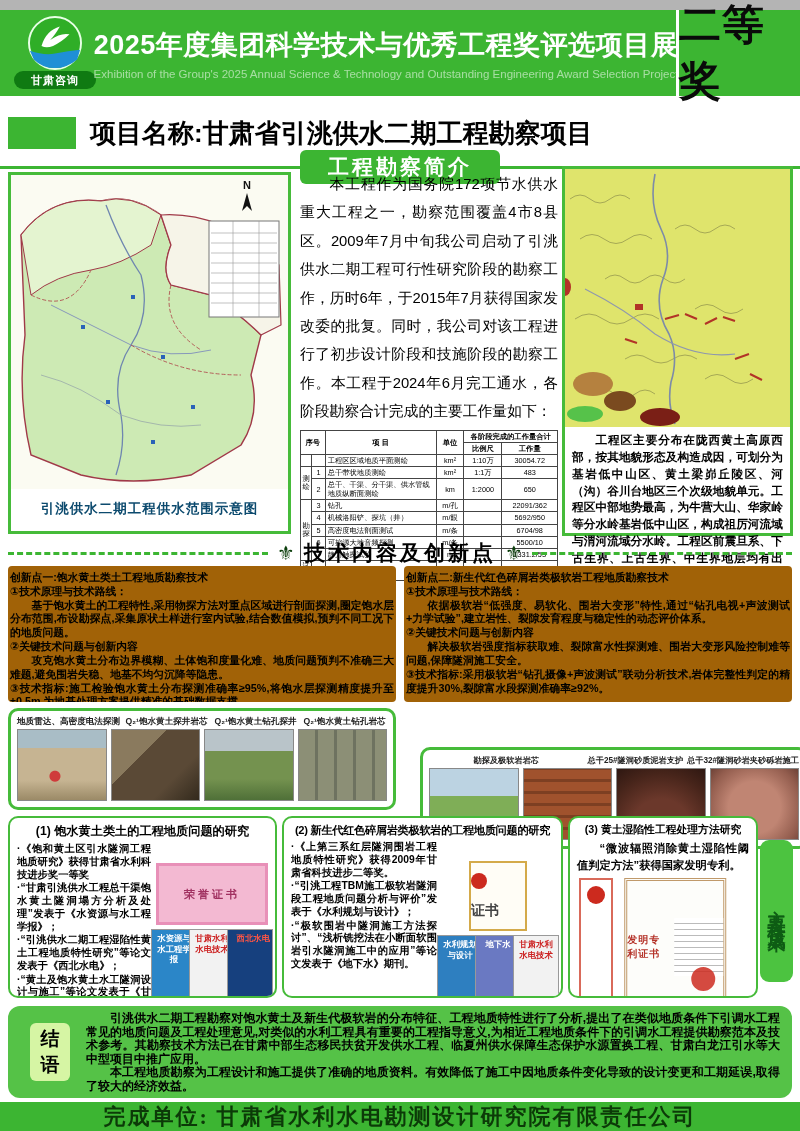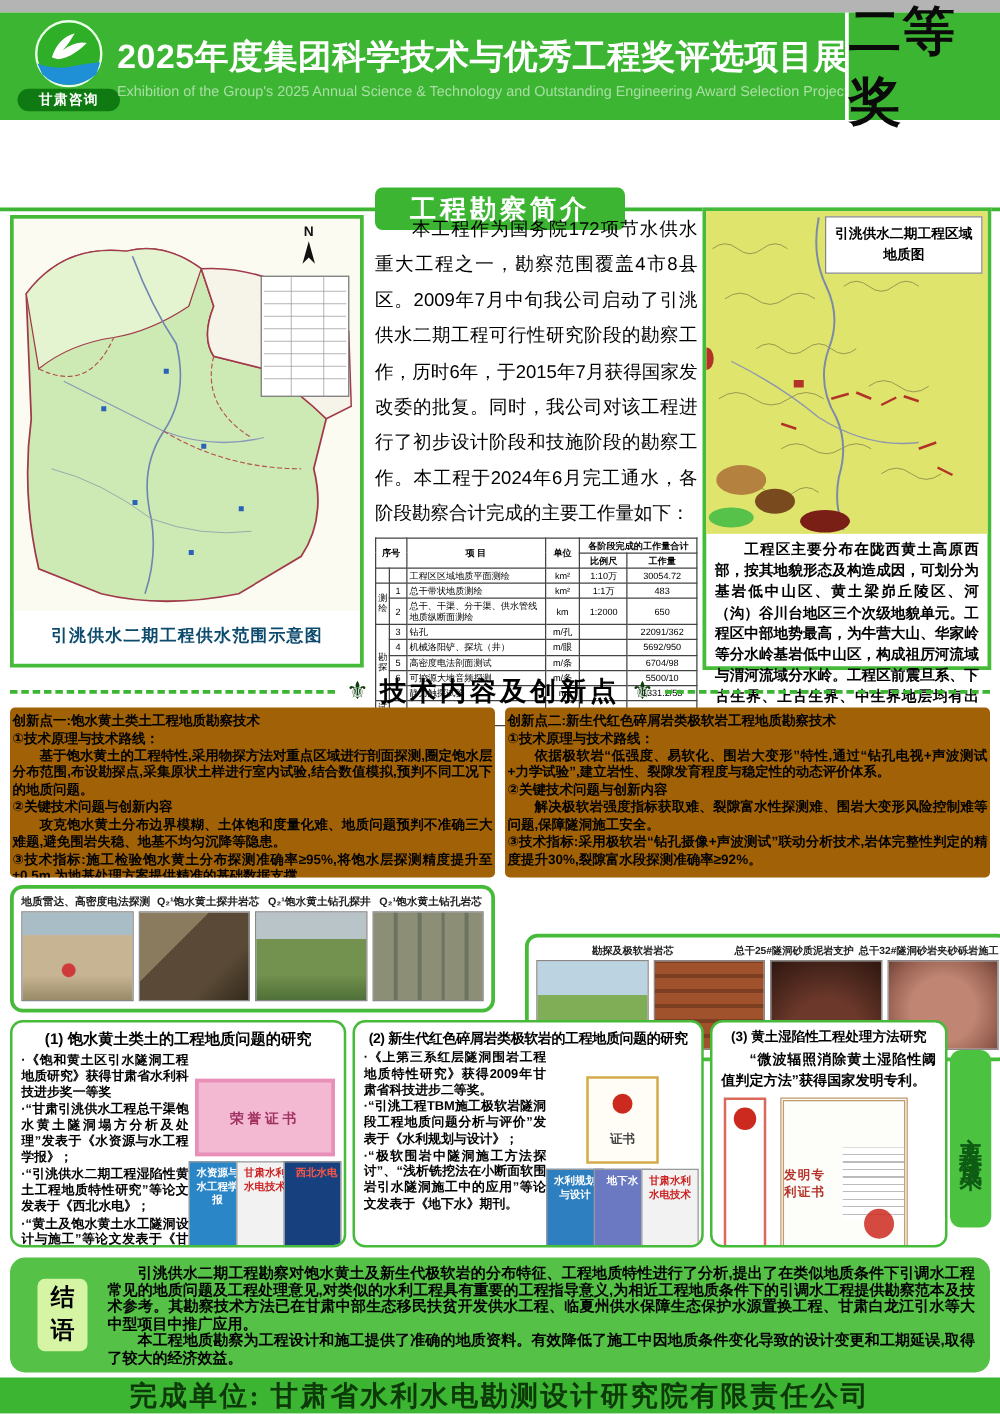--- a/index.html
+++ b/index.html
@@ -83,21 +83,21 @@
   .res-box{position:absolute;top:816px;height:182px;background:#fff;border:2.5px solid #46bb3a;border-radius:10px;box-sizing:border-box;padding:5px 7px;overflow:hidden;}
   #res1{left:8px;width:269px;} #res2{left:282px;width:281px;} #res3{left:568px;width:190px;}
   .res-title{font-size:12.2px;font-weight:bold;text-align:center;margin:0 0 3px;color:#000;white-space:nowrap;}
   #res2 .res-title{font-size:11.2px;letter-spacing:-0.3px;}
   #res3 .res-title{font-size:10.8px;}
   .res-flex{display:flex;gap:5px;}
   .res-bullets{flex:1.25;overflow:hidden;}
   .res-bullets p{margin:0 0 1px;font-size:10.3px;font-weight:bold;line-height:1.24;text-align:justify;color:#000;}
   .res-media{width:112px;display:flex;flex-direction:column;align-items:center;gap:4px;margin-top:20px;}
   .cert1{width:112px;height:62px;background:#f3b9d2;border:3px solid #e890b8;box-sizing:border-box;color:#a03060;font-size:11px;font-weight:bold;display:flex;align-items:center;justify-content:center;letter-spacing:3px;}
-  .cert2{width:58px;height:70px;background:#fffdf6;border:2px solid #d4aa4a;box-sizing:border-box;color:#444;font-size:10px;font-weight:bold;display:flex;flex-direction:column;align-items:center;justify-content:center;gap:13px;}
+  .cert2{width:58px;height:70px;background:#fffdf6;border:2px solid #d4aa4a;box-sizing:border-box;color:#444;font-size:14px;font-weight:bold;display:flex;flex-direction:column;align-items:flex-start;justify-content:center;gap:13px;}
   .cert2 .seal{width:16px;height:16px;border-radius:50%;background:#cc2a1e;}
   .covers{display:flex;padding-left:8px;}
   .cover{width:46px;height:76px;margin-left:-8px;border:1px solid #999;box-sizing:border-box;font-size:8.4px;font-weight:bold;padding:3px 2px;text-align:center;line-height:1.25;overflow:hidden;}
   .res3-text{margin:0;font-size:11.3px;font-weight:bold;line-height:1.5;text-indent:2em;text-align:justify;color:#000;}
   .patent-wrap{position:relative;height:128px;margin-top:4px;}
   .patent-cert{position:absolute;left:50%;transform:translateX(-38%);top:0;width:102px;height:124px;background:#fdfdfa;border:3px double #c0996a;box-sizing:border-box;display:flex;align-items:center;padding-top:14px;gap:4px;}
   .patent-title{font-size:10px;font-weight:bold;color:#b5342a;letter-spacing:1px;}
   .patent-lines{width:74px;height:58px;background:repeating-linear-gradient(#fff 0 5px,#bbb 5px 6px);}
   .patent-seal{position:absolute;right:8px;bottom:8px;width:24px;height:24px;border-radius:50%;background:#cc2a1e;opacity:.85;}
   .cert-partial{position:absolute;left:2px;top:0;width:34px;height:124px;background:#fff;border:2px solid #d96a5a;box-sizing:border-box;overflow:hidden;}
@@ -131,20 +131,24 @@
     </svg>
     <div class="logo-text">甘肃咨询</div>
     <div class="title-wrap">
       <div class="main-title">2025年度集团科学技术与优秀工程奖评选项目展</div>
       <div class="sub-title">Exhibition of the Group's 2025 Annual Science &amp; Technology and Outstanding Engineering Award Selection Project</div>
     </div>
     <div class="header-divider"></div>
     <div class="award">二等奖</div>
   </div>
 
+  <div class="project-row">
+    <div class="project-block"></div>
+    <div class="project-title">项目名称:甘肃省引洮供水二期工程勘察项目</div>
+  </div>
 
   <div class="section-hr">
     <div class="hr-line"></div>
     <div class="section-pill">工程勘察简介</div>
     <div class="hr-line"></div>
   </div>
 
   <div class="col1">
     <svg class="supply-map" viewBox="0 0 277 314">
       <rect width="277" height="314" fill="#fbfbf2"></rect>
@@ -302,21 +306,20 @@
           <path d="M100,150 l14,-4 M120,145 l12,5 M140,155 l12,-6 M158,148 l12,4"></path>
           <path d="M60,170 l12,4 M170,190 l14,-5 M185,205 l12,6"></path>
         </g>
         <ellipse cx="28" cy="215" rx="20" ry="12" fill="#b5813f"></ellipse>
         <ellipse cx="55" cy="232" rx="16" ry="10" fill="#7a4a1f"></ellipse>
         <ellipse cx="20" cy="245" rx="18" ry="8" fill="#56c24a"></ellipse>
         <ellipse cx="95" cy="248" rx="20" ry="9" fill="#7a1f16"></ellipse>
         <ellipse cx="63,5" cy="118" rx="6" ry="9" fill="#b23327"></ellipse>
         <rect x="70" y="135" width="8" height="6" fill="#b23327"></rect>
       </svg>
-      <div class="geo-label">引洮供水二期工程区域地质图</div>
     </div>
     <p class="geo-text">工程区主要分布在陇西黄土高原西部，按其地貌形态及构造成因，可划分为基岩低中山区、黄土梁峁丘陵区、河（沟）谷川台地区三个次级地貌单元。工程区中部地势最高，为牛营大山、华家岭等分水岭基岩低中山区，构成祖厉河流域与渭河流域分水岭。工程区前震旦系、下古生界、上古生界、中生界地层均有出露，但除了山区以外，以内陆红色山麓相-河湖相新近系地层和中上更新统黄土分布最为广泛。</p>
   </div>
 
   <div class="tech-header">
     <div class="dash"></div>
     <span class="fleur">⚜</span>
     <span class="tech-title">技术内容及创新点</span>
     <span class="fleur">⚜</span>
     <div class="dash"></div>

